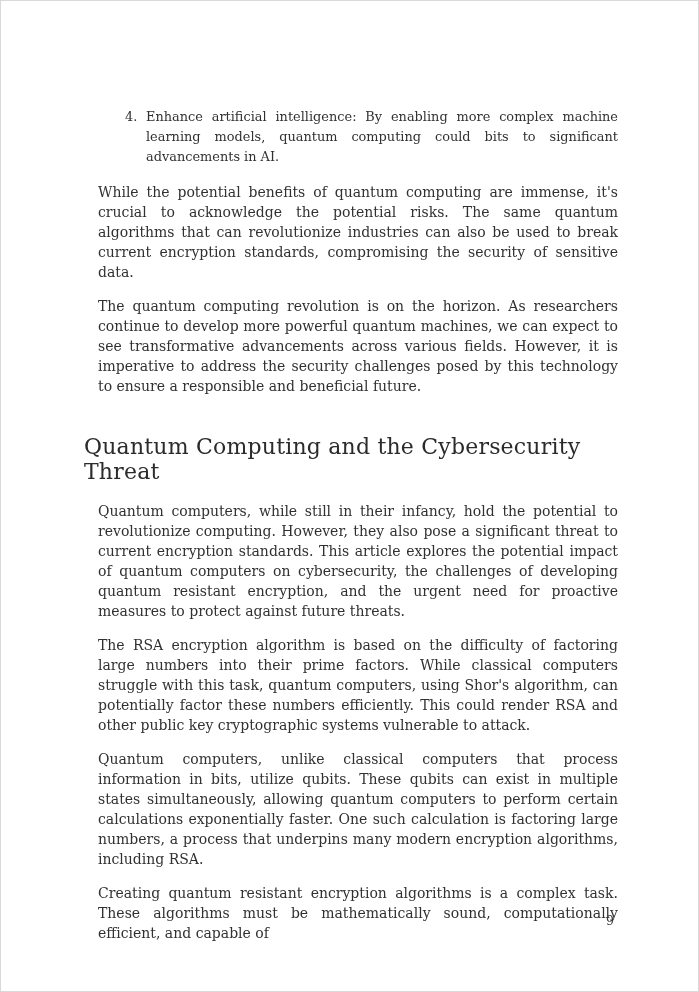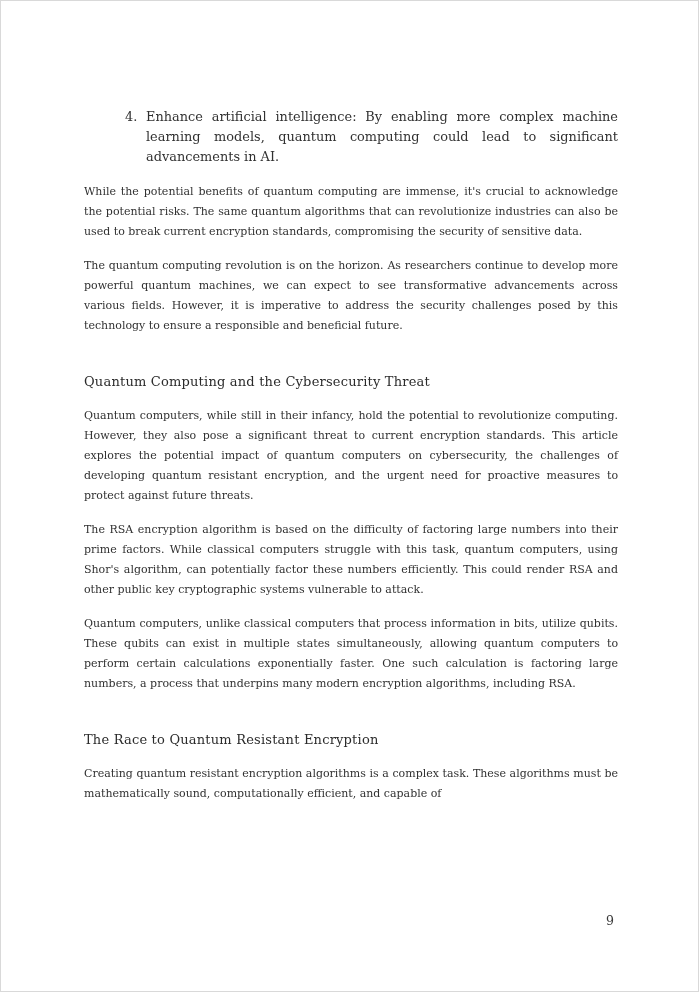--- a/index.html
+++ b/index.html
@@ -33,27 +33,27 @@
   }
   .list-marker {
     width: 21px;
     flex-shrink: 0;
   }
   .list-text {
     flex: 1;
     text-align: justify;
   }
   p.body {
-    font-size: 11px;
+    font-size: 14px;
     line-height: 20px;
     text-align: justify;
-    margin: 0 0 14px 0;
+    margin: 0 0 14px 14px;
   }
   h2.heading {
-    font-size: 13px;
+    font-size: 22px;
     font-weight: normal;
     color: #2b2b2b;
     margin: 38px 0 17px 0;
     letter-spacing: 0.2px;
   }
   .page-number {
     position: absolute;
     top: 912px;
     right: 84px;
     font-size: 12.5px;
@@ -61,36 +61,35 @@
   }
 </style>
 </head>
 <body>
 
 <div class="page">
   <div class="content">
 
     <div class="list-item">
       <span class="list-marker">4.</span>
-      <span class="list-text">Enhance artificial intelligence: By enabling more complex machine learning models, quantum computing could lead to significant advancements in AI.</span>
+      <span class="list-text">Enhance artificial intelligence: By enabling more complex machine learning models, quantum computing could bits to significant advancements in AI.</span>
     </div>
 
     <p class="body">While the potential benefits of quantum computing are immense, it's crucial to acknowledge the potential risks. The same quantum algorithms that can revolutionize industries can also be used to break current encryption standards, compromising the security of sensitive data.</p>
 
     <p class="body">The quantum computing revolution is on the horizon. As researchers continue to develop more powerful quantum machines, we can expect to see transformative advancements across various fields. However, it is imperative to address the security challenges posed by this technology to ensure a responsible and beneficial future.</p>
 
     <h2 class="heading">Quantum Computing and the Cybersecurity Threat</h2>
 
     <p class="body">Quantum computers, while still in their infancy, hold the potential to revolutionize computing. However, they also pose a significant threat to current encryption standards. This article explores the potential impact of quantum computers on cybersecurity, the challenges of developing quantum resistant encryption, and the urgent need for proactive measures to protect against future threats.</p>
 
     <p class="body">The RSA encryption algorithm is based on the difficulty of factoring large numbers into their prime factors. While classical computers struggle with this task, quantum computers, using Shor's algorithm, can potentially factor these numbers efficiently. This could render RSA and other public key cryptographic systems vulnerable to attack.</p>
 
     <p class="body">Quantum computers, unlike classical computers that process information in bits, utilize qubits. These qubits can exist in multiple states simultaneously, allowing quantum computers to perform certain calculations exponentially faster. One such calculation is factoring large numbers, a process that underpins many modern encryption algorithms, including RSA.</p>
 
-    <h2 class="heading">The Race to Quantum Resistant Encryption</h2>
 
 
     <p class="body">Creating quantum resistant encryption algorithms is a complex task. These algorithms must be mathematically sound, computationally efficient, and capable of</p>
 
   </div>
 
   <div class="page-number">9</div>
 </div>
 
 </body></html>

